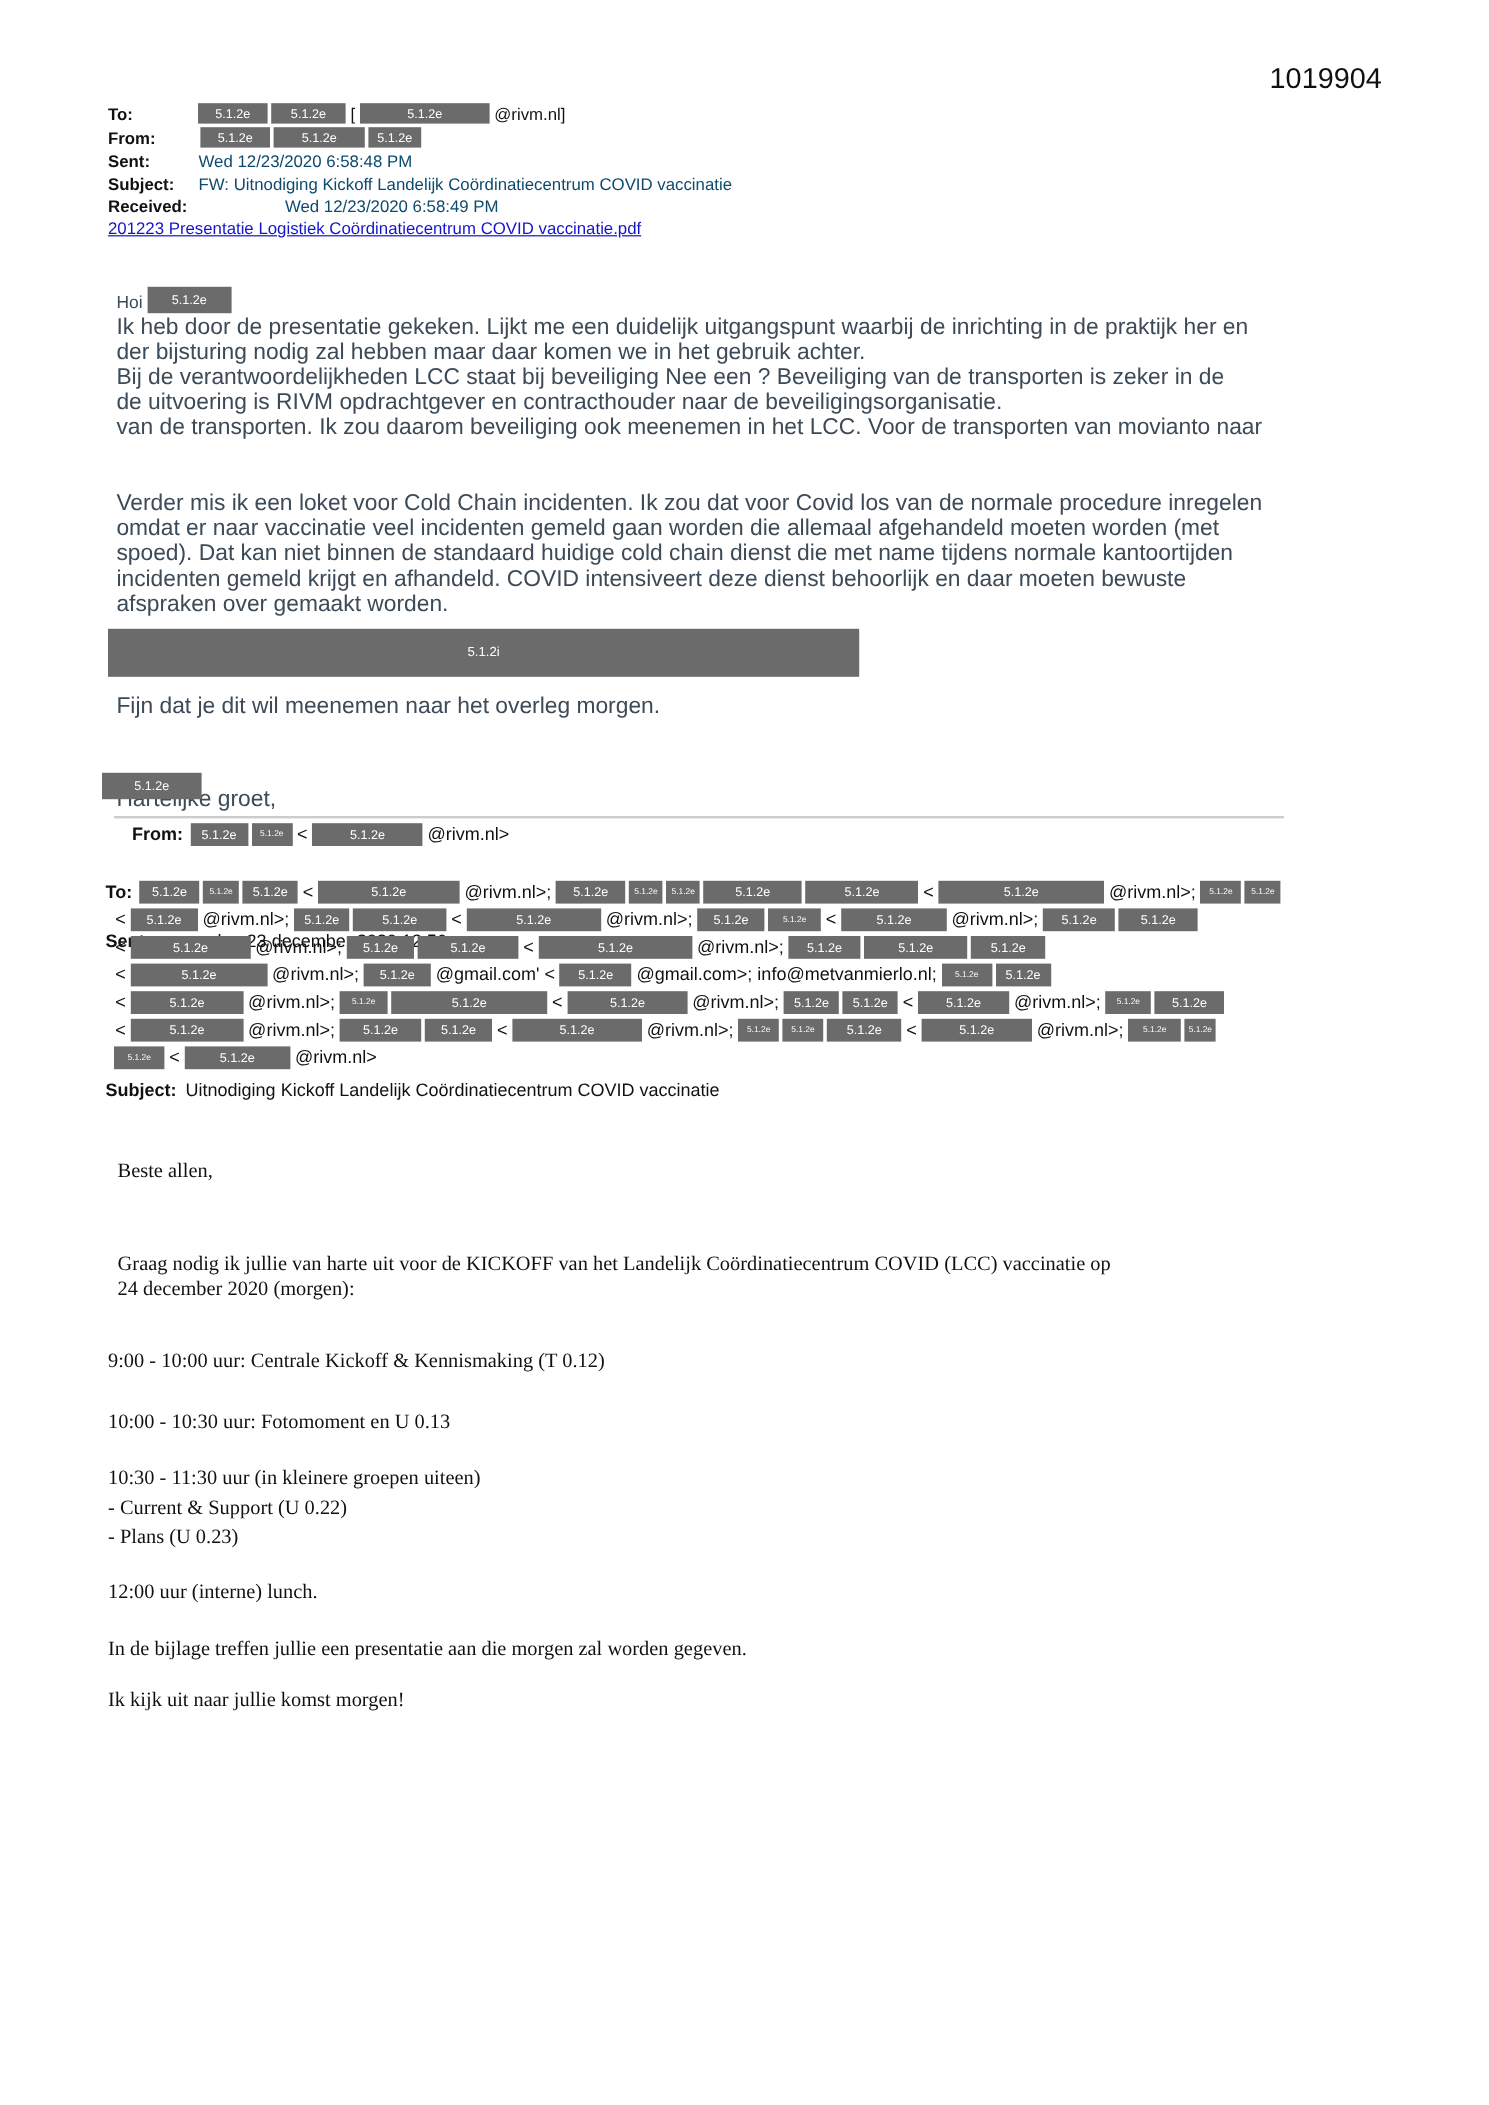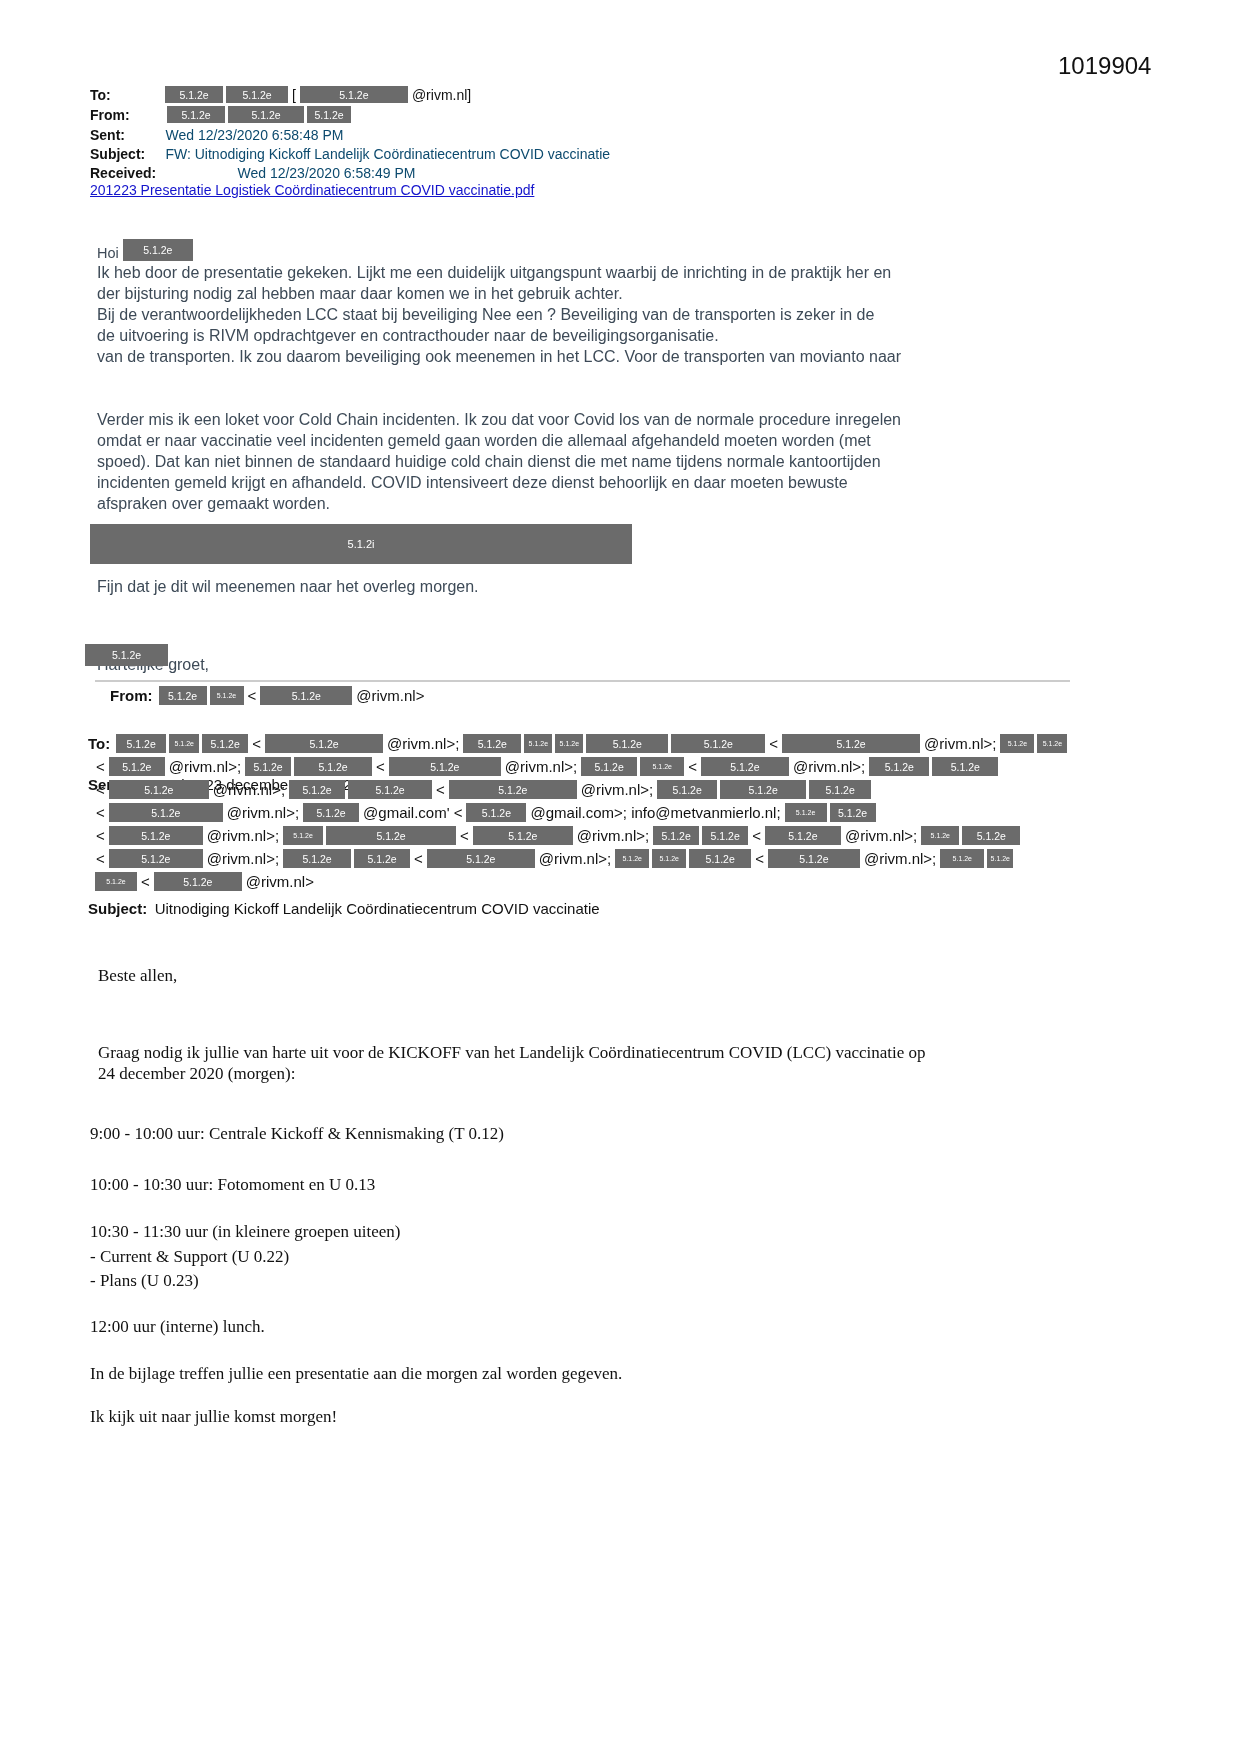--- a/index.html
+++ b/index.html
@@ -14,26 +14,26 @@
   .tokens{display:flex;align-items:center;gap:3px;}
   .redact{display:inline-flex;align-items:center;justify-content:center;
           background:#6b6b6b;color:#fff;font-size:10.5px;height:19px;flex:0 0 auto;
           font-family:"Liberation Sans",sans-serif;}
   .redact.small{font-size:7px;height:19px;}
   .h1 .redact{height:17px;}
   .tok-text{font-size:15px;color:#111;padding:0 1px;}
   .h1 .tok-text{font-size:14px;}
   .attachment{font-size:14px;color:#1414cc;text-decoration:underline;cursor:pointer;}
   
-  .body1{color:#3d4a57;font-size:16px;}
+  .body1{color:#3d4a57;font-size:19px;}
   .tline{height:21px;line-height:21px;white-space:nowrap;}
   .hoi-line{display:flex;align-items:flex-end;gap:4px;color:#3d4a57;font-size:14.5px;}
   .hoi-box{width:70px;height:22px;}
   .sig-box{width:83px;height:22px;}
-  .block-redact{display:flex;align-items:center;justify-content:center;width:542px;height:40px;
+  .block-redact{display:flex;align-items:center;justify-content:center;width:626px;height:40px;
                 background:#6b6b6b;color:#fff;font-size:11px;}
   .divider{height:2px;background:#cccccc;}
   
   .h2row{display:flex;align-items:center;gap:3px;}
   .h2lbl{font-weight:bold;font-size:15px;color:#111;padding-right:3px;}
   .h2val{font-size:15px;color:#111;}
   
   .serif{font-family:"Liberation Serif",serif;font-size:17px;color:#111;white-space:nowrap;}
 </style>
 </head>

